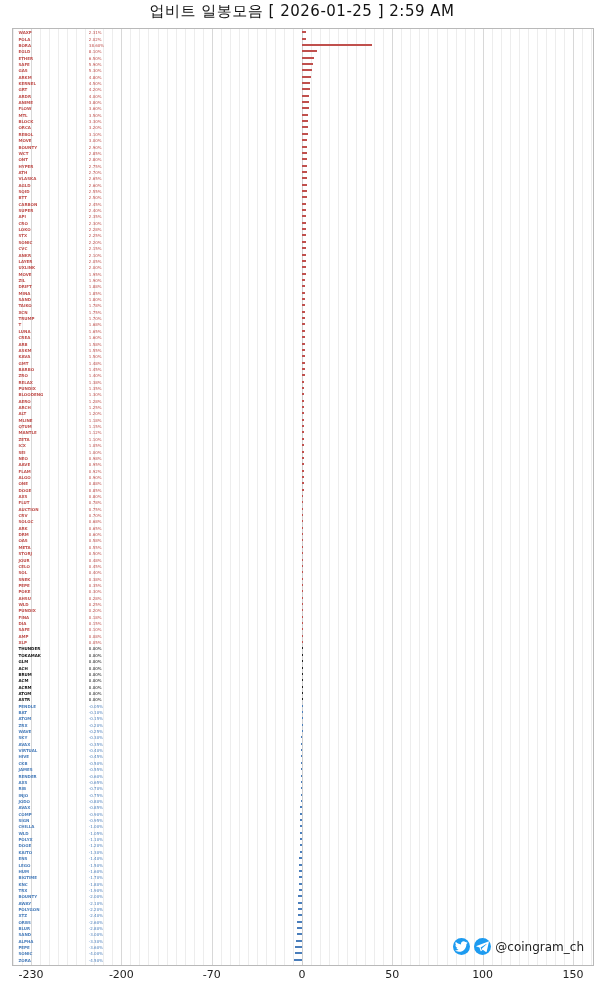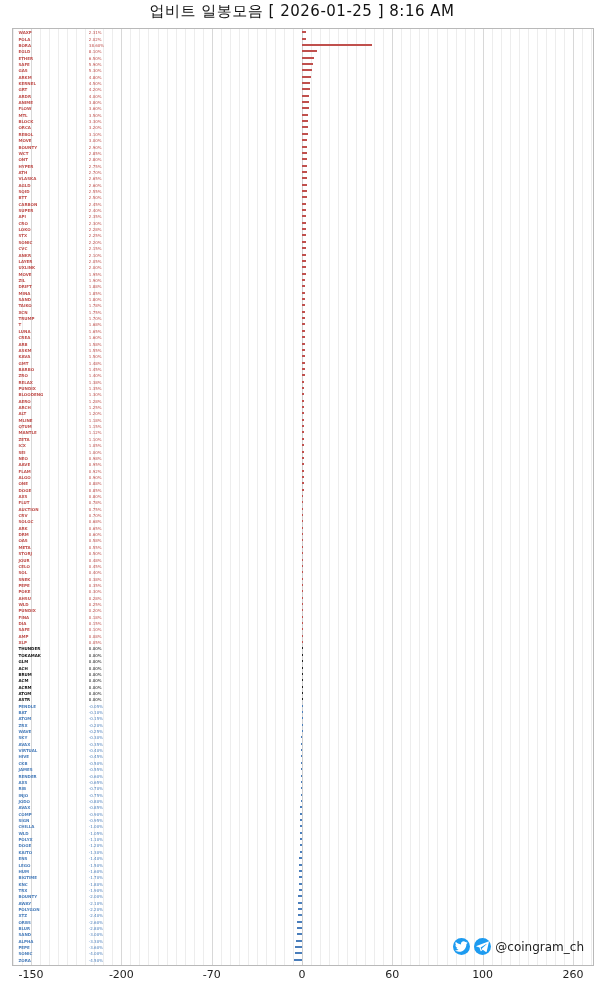--- a/index.html
+++ b/index.html
@@ -67,21 +67,21 @@
     background:#1d9bf0;display:inline-block;position:relative;
   }
   .wm-icon svg{position:absolute;left:2px;top:3px;}
   .wm-text{font-family:"DejaVu Sans","Liberation Sans",sans-serif;}
 </style>
 </head>
 <body>
 
 <div id="root">
 
-  <div class="title">업비트 일봉모음 [ 2026-01-25 ]  8:16 AM</div>
+  <div class="title">업비트 일봉모음 [ 2026-01-25 ]  2:59 AM</div>
 
   <div class="plot" id="plot">
       <div class="gridline" style="left: 0px; opacity: 0.45;"></div>
       <div class="gridline" style="left: 9.03125px; opacity: 0.45;"></div>
       <div class="gridline" style="left: 18.0625px; opacity: 1;"></div>
       <div class="gridline" style="left: 27.0938px; opacity: 0.45;"></div>
       <div class="gridline" style="left: 36.125px; opacity: 0.45;"></div>
       <div class="gridline" style="left: 45.1562px; opacity: 0.45;"></div>
       <div class="gridline" style="left: 54.1875px; opacity: 0.45;"></div>
       <div class="gridline" style="left: 63.2188px; opacity: 0.45;"></div>
@@ -874,27 +874,27 @@
         <span class="lbl pct down" style="left: 75.8625px; top: 3.17687px;">-4.00%</span>
       </div>
       <div class="row" style="top: 927.646px;">
         <div class="bar down" style="left: 280.872px; width: 8.12813px; top: 2.17687px;"></div>
         <span class="lbl name down" style="left: 5.41875px; top: 3.17687px;">ZORA</span>
         <span class="lbl pct down" style="left: 75.8625px; top: 3.17687px;">-4.50%</span>
       </div>
     </div>
 
   <div class="xaxis" id="xaxis">
-      <div class="xtick" style="left: 19.0625px;">-150</div>
+      <div class="xtick" style="left: 19.0625px;">-230</div>
       <div class="xtick" style="left: 109.375px;">-200</div>
       <div class="xtick" style="left: 199.688px;">-70</div>
       <div class="xtick" style="left: 290px;">0</div>
-      <div class="xtick" style="left: 380.312px;">60</div>
+      <div class="xtick" style="left: 380.312px;">50</div>
       <div class="xtick" style="left: 470.625px;">100</div>
-      <div class="xtick" style="left: 560.938px;">260</div>
+      <div class="xtick" style="left: 560.938px;">150</div>
     </div>
 
   <div class="watermark">
     <span class="wm-icon">
       <svg width="13" height="11" viewBox="0 0 13 11">
           <path fill="#ffffff" d="M12.6 1.4c-.5.2-1 .4-1.5.4.5-.3.9-.8 1.1-1.4-.5.3-1.1.5-1.7.7C10 .5 9.3.2 8.6.2c-1.5 0-2.6 1.2-2.6 2.6 0 .2 0 .4.1.6C3.8 3.3 2 2.3.8.8c-.2.4-.4.9-.4 1.4 0 .9.5 1.7 1.2 2.2-.4 0-.8-.1-1.2-.3 0 1.3.9 2.4 2.1 2.6-.2.1-.5.1-.7.1-.2 0-.3 0-.5-.1.3 1 1.3 1.8 2.4 1.8-.9.7-2 1.1-3.2 1.1H0c1.2.7 2.5 1.2 4 1.2 4.8 0 7.4-4 7.4-7.4v-.3c.5-.4.9-.9 1.2-1.4z"></path>
         </svg>
     </span>
     <span class="wm-icon">
       <svg width="13" height="11" viewBox="0 0 13 11">

